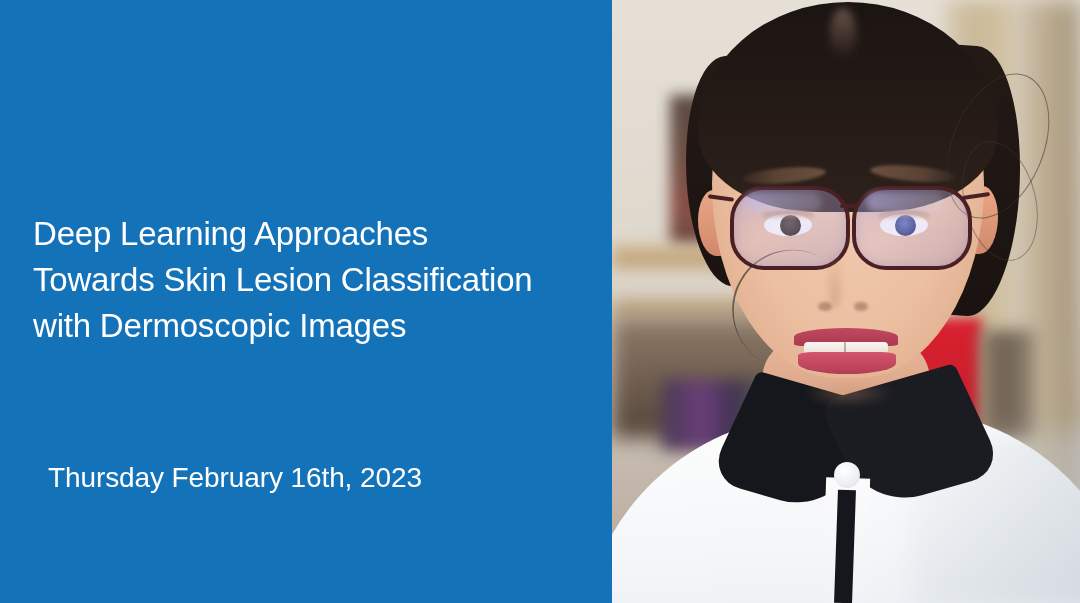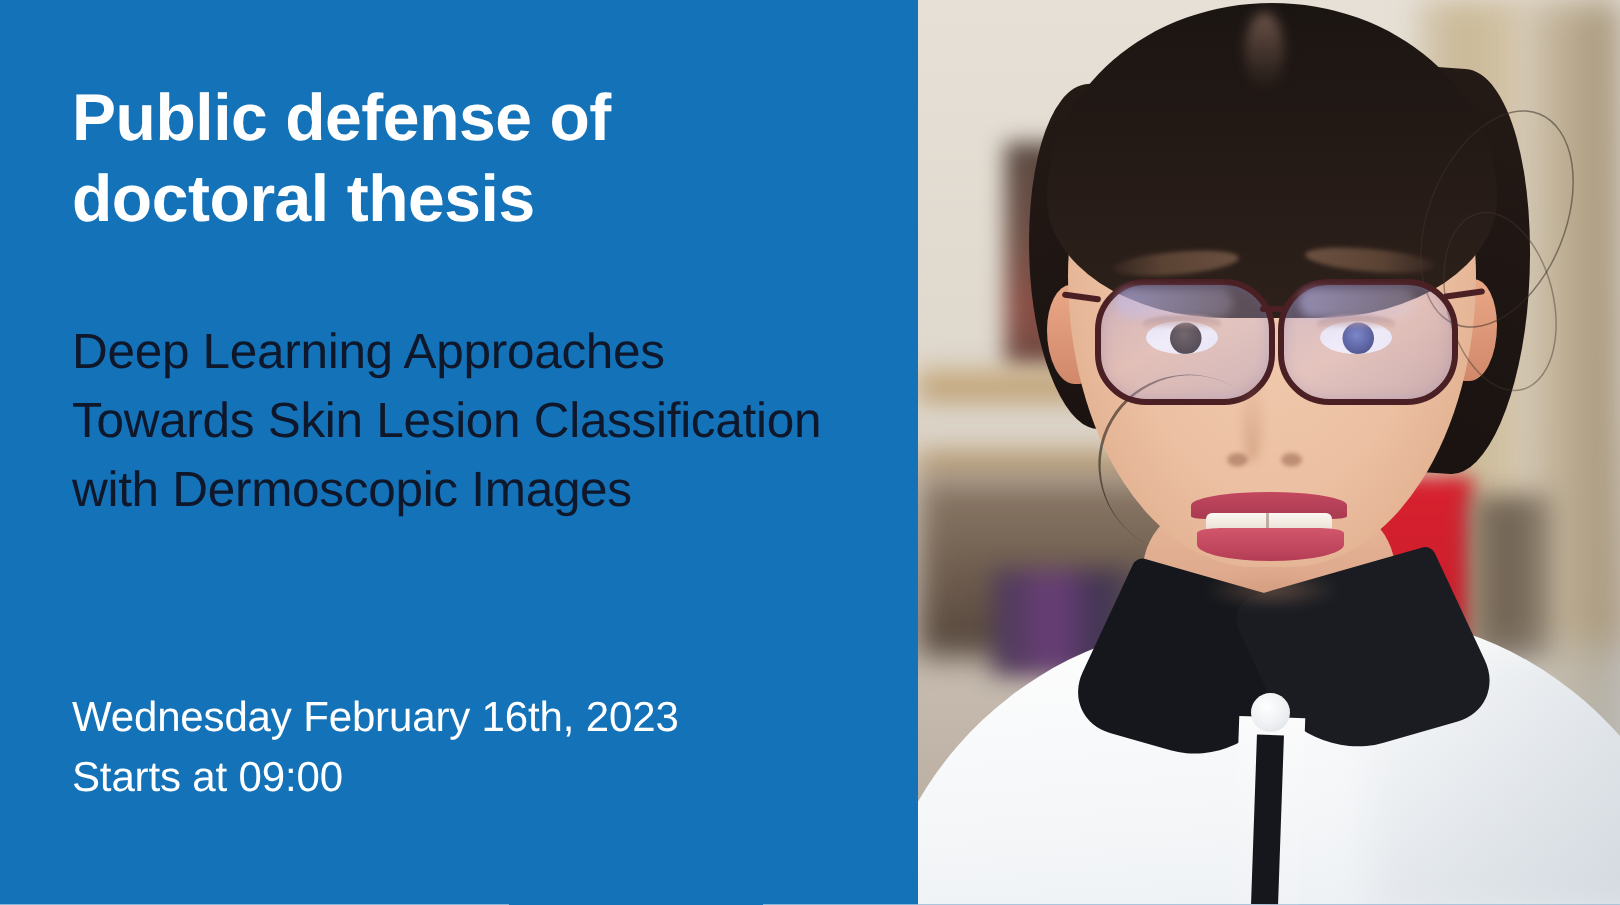--- a/index.html
+++ b/index.html
@@ -35,24 +35,24 @@
     color: #ffffff;
     font-weight: bold;
     font-size: 44px;
     line-height: 54px;
     letter-spacing: -0.3px;
     white-space: pre-line;
   }
 
   .thesis-title {
     position: absolute;
-    left: 48px;
+    left: 33px;
     top: 211px;
     width: 560px;
-    color: #0f172a;
+    color: #ffffff;
     font-weight: 300;
     font-size: 33px;
     line-height: 46px;
     letter-spacing: -0.2px;
     white-space: pre-line;
   }
 
   .candidate-name {
     position: absolute;
     left: 48px;
@@ -478,31 +478,28 @@
     filter: blur(4px);
   }
 </style>
 </head>
 <body>
 
 <div id="poster">
 
   <div id="text-panel">
 
-    <div class="headline">Public defense of
-doctoral thesis</div>
 
     <div class="thesis-title">Deep Learning Approaches
 Towards Skin Lesion Classification
 with Dermoscopic Images</div>
 
 
-    <div class="event-date">Wednesday February 16th, 2023</div>
-
-    <div class="event-time">Starts at 09:00</div>
+    <div class="event-date">Thursday February 16th, 2023</div>
+
 
   </div>
 
   <div id="photo">
 
     <div class="bg-wall"></div>
     <div class="bg-column"></div>
     <div class="bg-column-2"></div>
     <div class="bg-frame"></div>
     <div class="bg-shelf-edge"></div>

